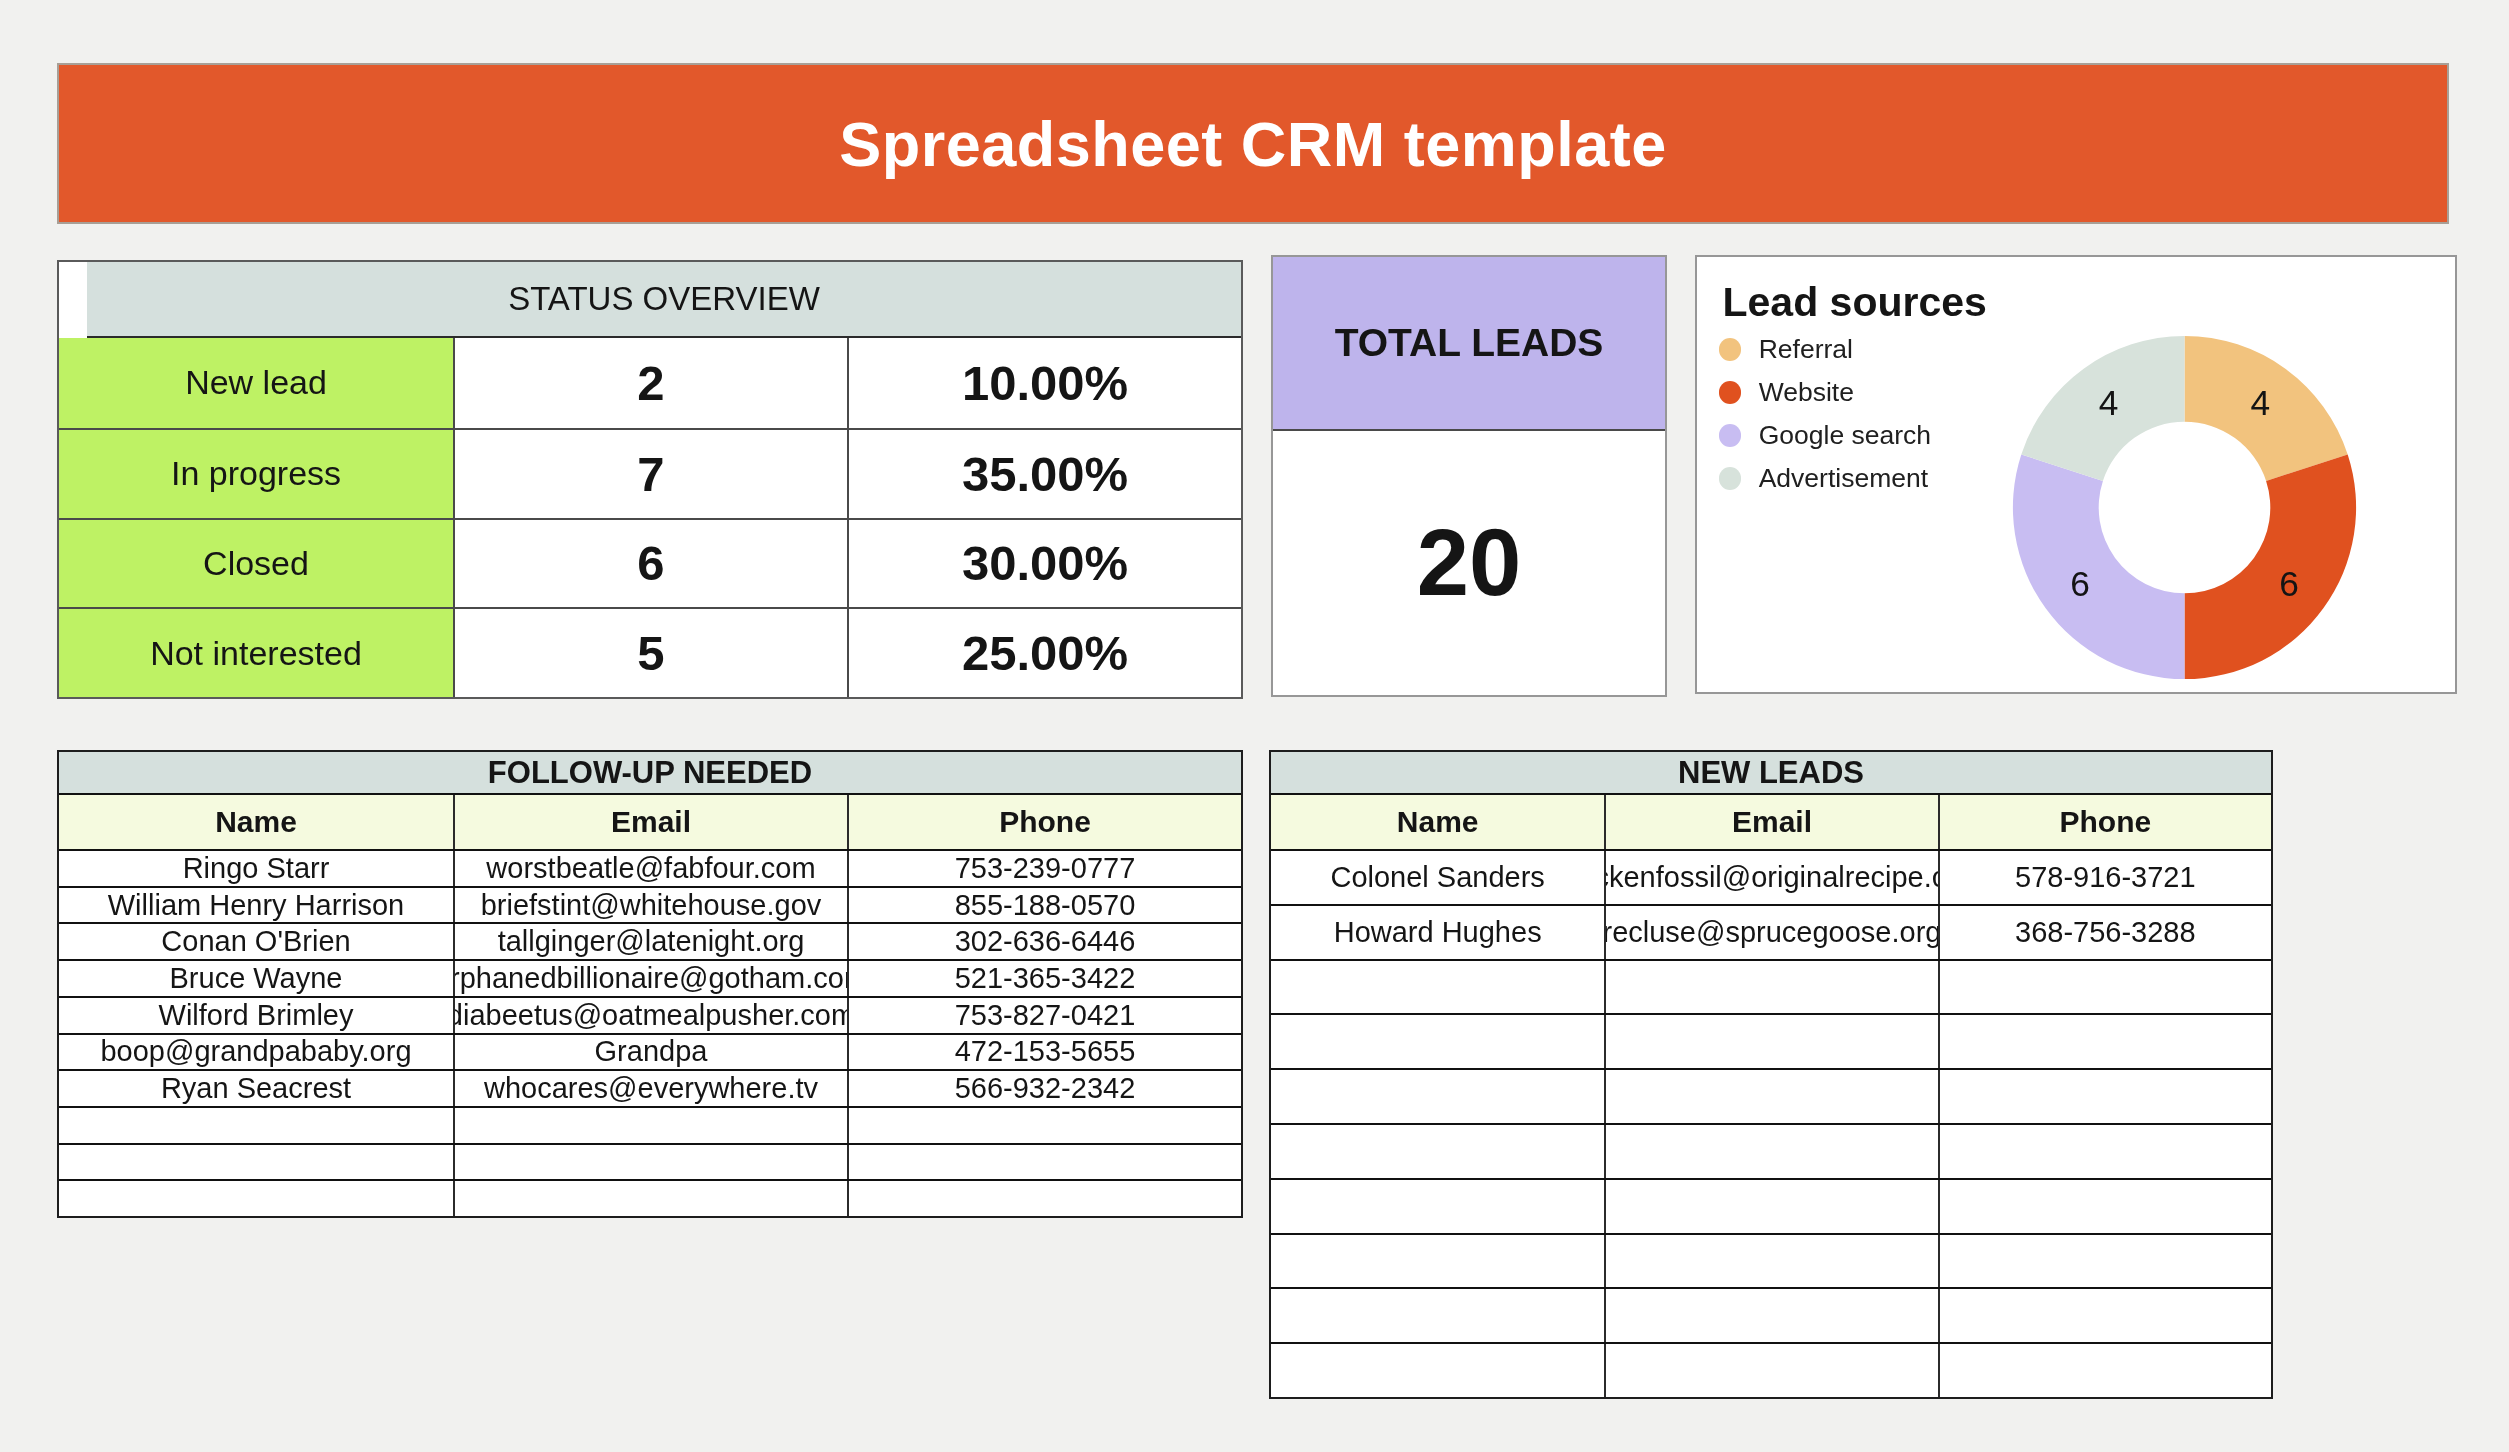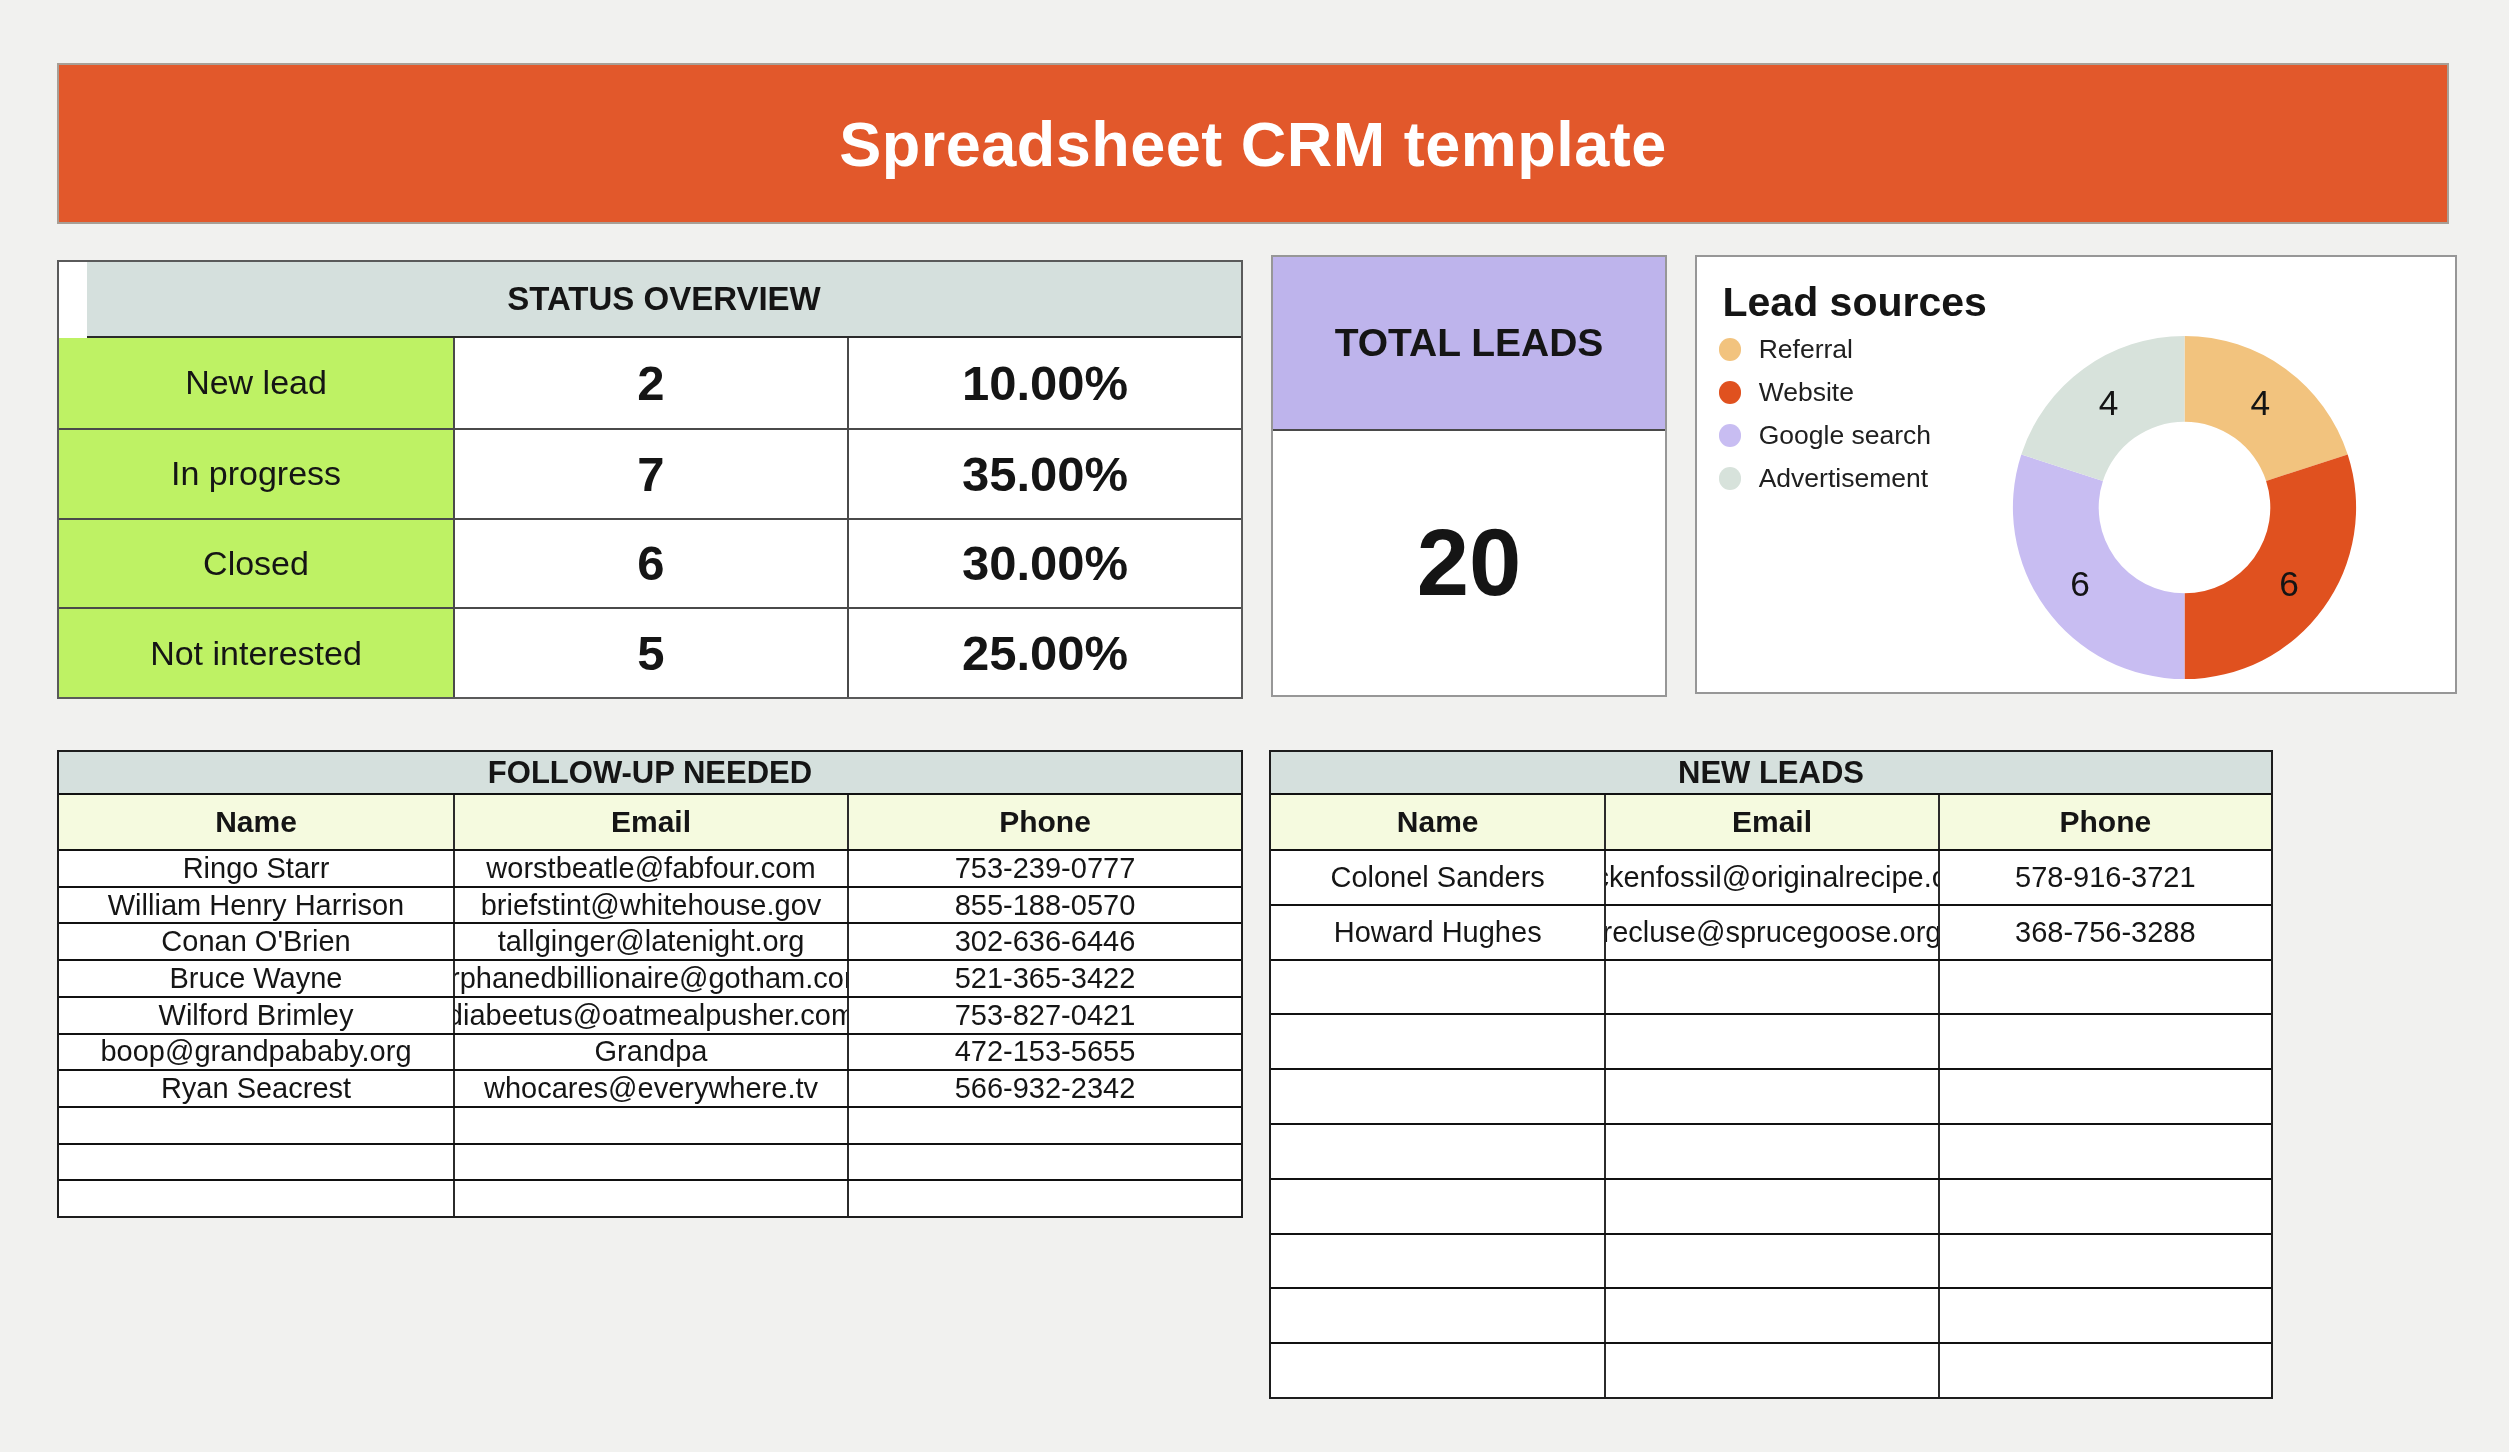--- a/index.html
+++ b/index.html
@@ -19,21 +19,21 @@
     display:flex; align-items:center; justify-content:center;
   }
   .banner h1 { color:#ffffff; font-size:63px; font-weight:bold; letter-spacing:0.5px; }
 
   
   .card { position:absolute; background:#ffffff; }
 
   
   .status { left:57px; top:260px; width:1186px; height:439px;
             border:2px solid #5a5a5a; display:grid; grid-template-rows:76px repeat(4,1fr); }
-  .band { display:flex; align-items:center; justify-content:center; font-weight:bold;margin-left:28px; }
+  .band { display:flex; align-items:center; justify-content:center; font-weight:normal;margin-left:28px; }
   .band.teal { background:#d5e0dd; font-size:33px; border-bottom:2.9px solid #2b2b2b; }
   .status-row { display:grid; grid-template-columns:1fr 1fr 1fr; }
   .status-row + .status-row { border-top:2px solid #4a4a4a; }
   .s-cell { display:flex; align-items:center; justify-content:center; overflow:hidden; white-space:nowrap; }
   .s-cell + .s-cell { border-left:2px solid #4a4a4a; }
   .s-label { background:#bef264; font-size:34px; }
   .s-num { font-size:49px; font-weight:bold; }
 
   
   .total { left:1271px; top:255px; width:396px; height:442px;

